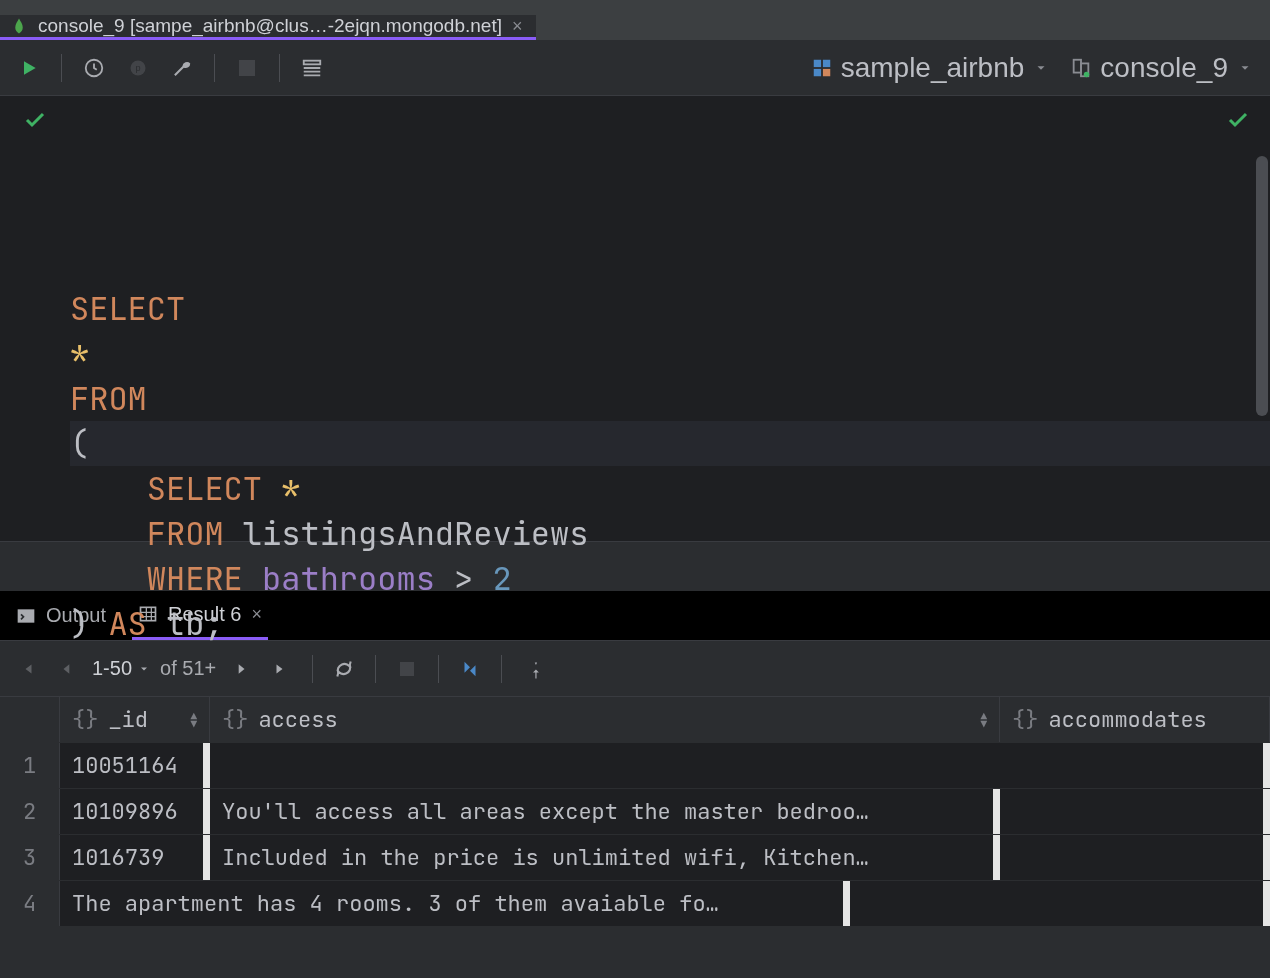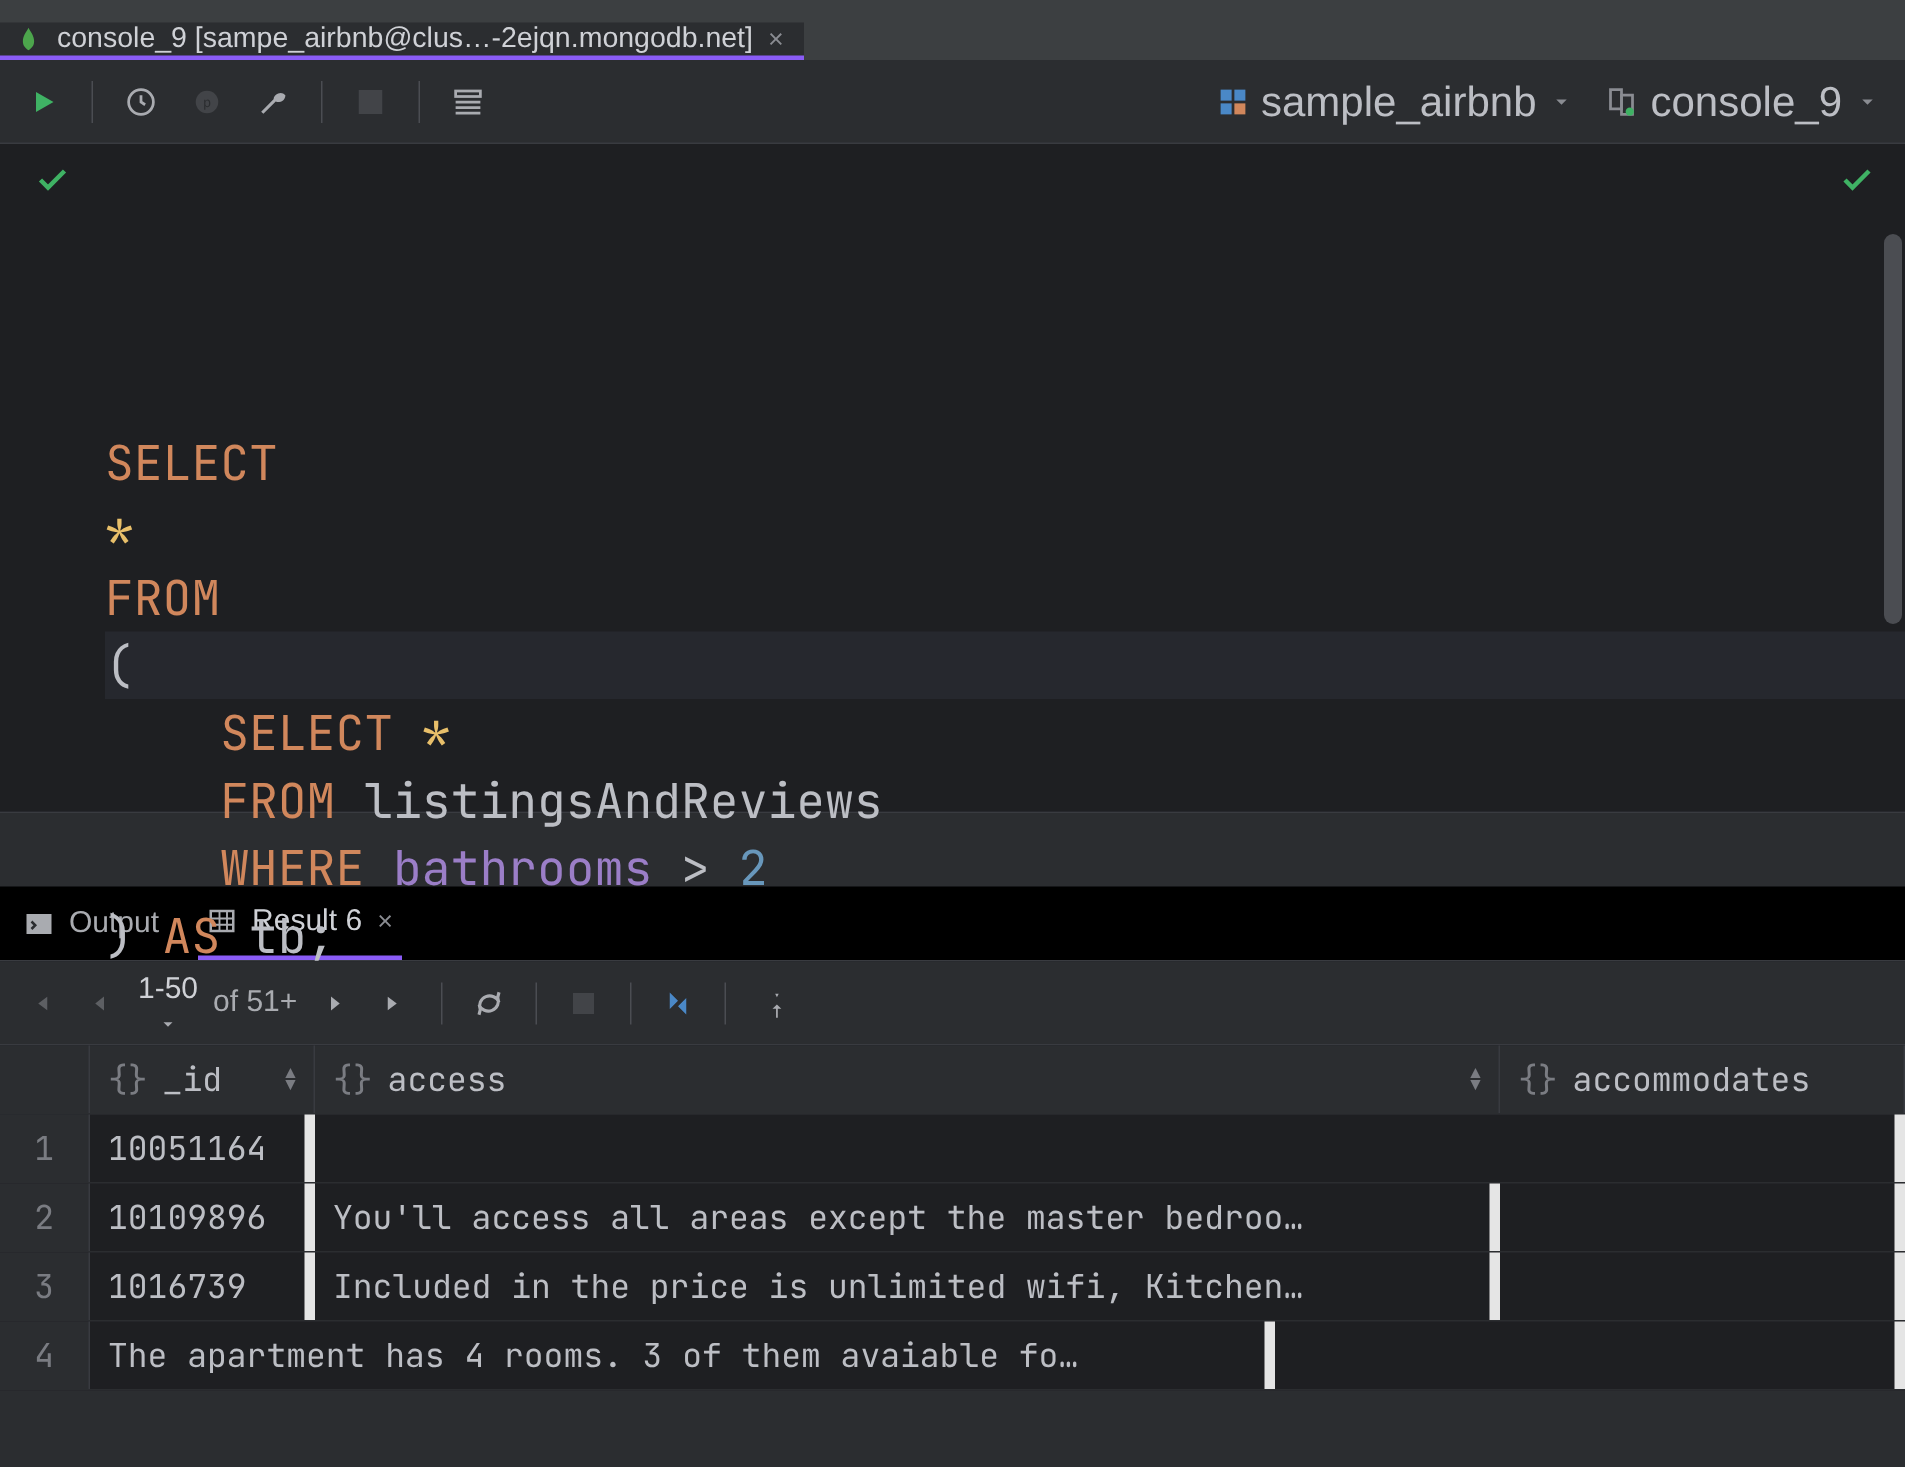--- a/index.html
+++ b/index.html
@@ -167,21 +167,21 @@
   .rt-btn {
     width: 30px;
     height: 30px;
     display: flex;
     align-items: center;
     justify-content: center;
   }
   .rt-sep {
     width: 1px; height: 28px; background: #4b4d52; margin: 0 6px;
   }
-  .range-sel { display: flex; align-items: center; gap: 6px; color: #cfd1d6; flex-direction: column; }
+  .range-sel { display: flex; align-items: center; gap: 6px; color: #cfd1d6; }
 
   
   .results-table {
     background: #1e1f22;
     font-family: "JetBrains Mono", Menlo, Consolas, monospace;
     font-size: 22px;
   }
   .rt-header, .rt-row {
     display: flex;
     align-items: center;

